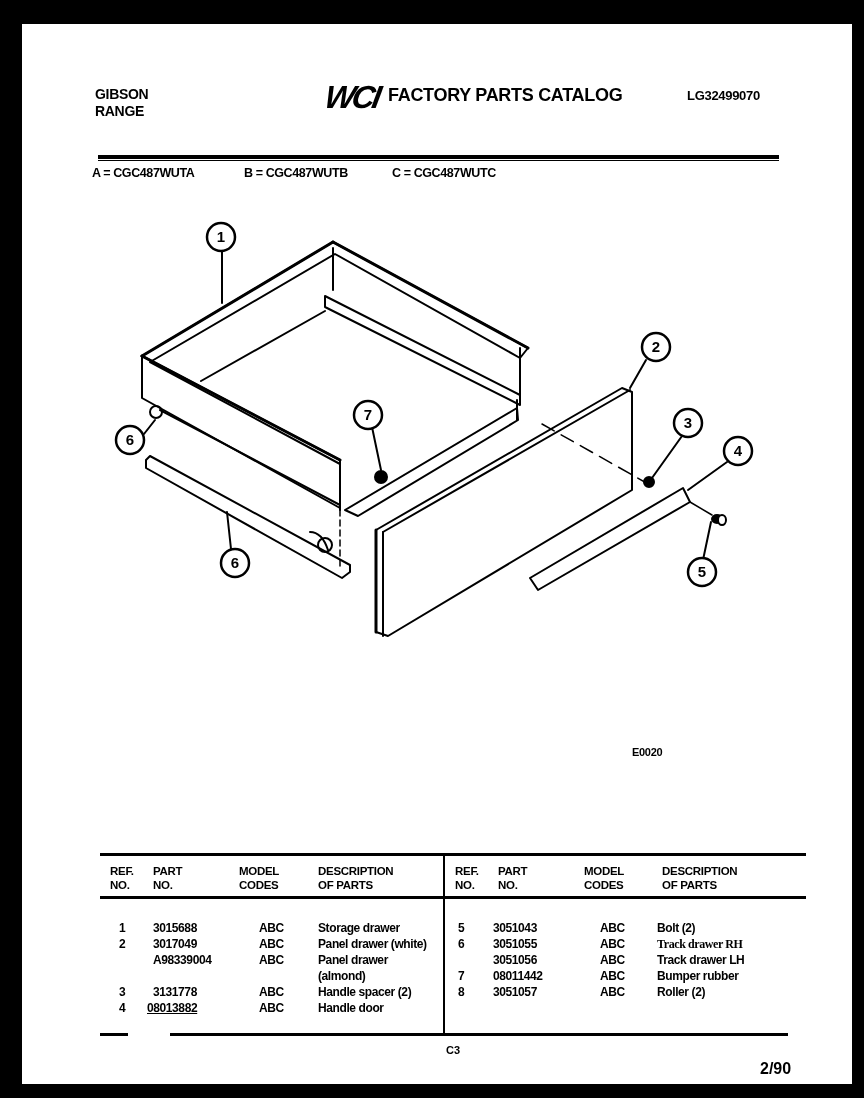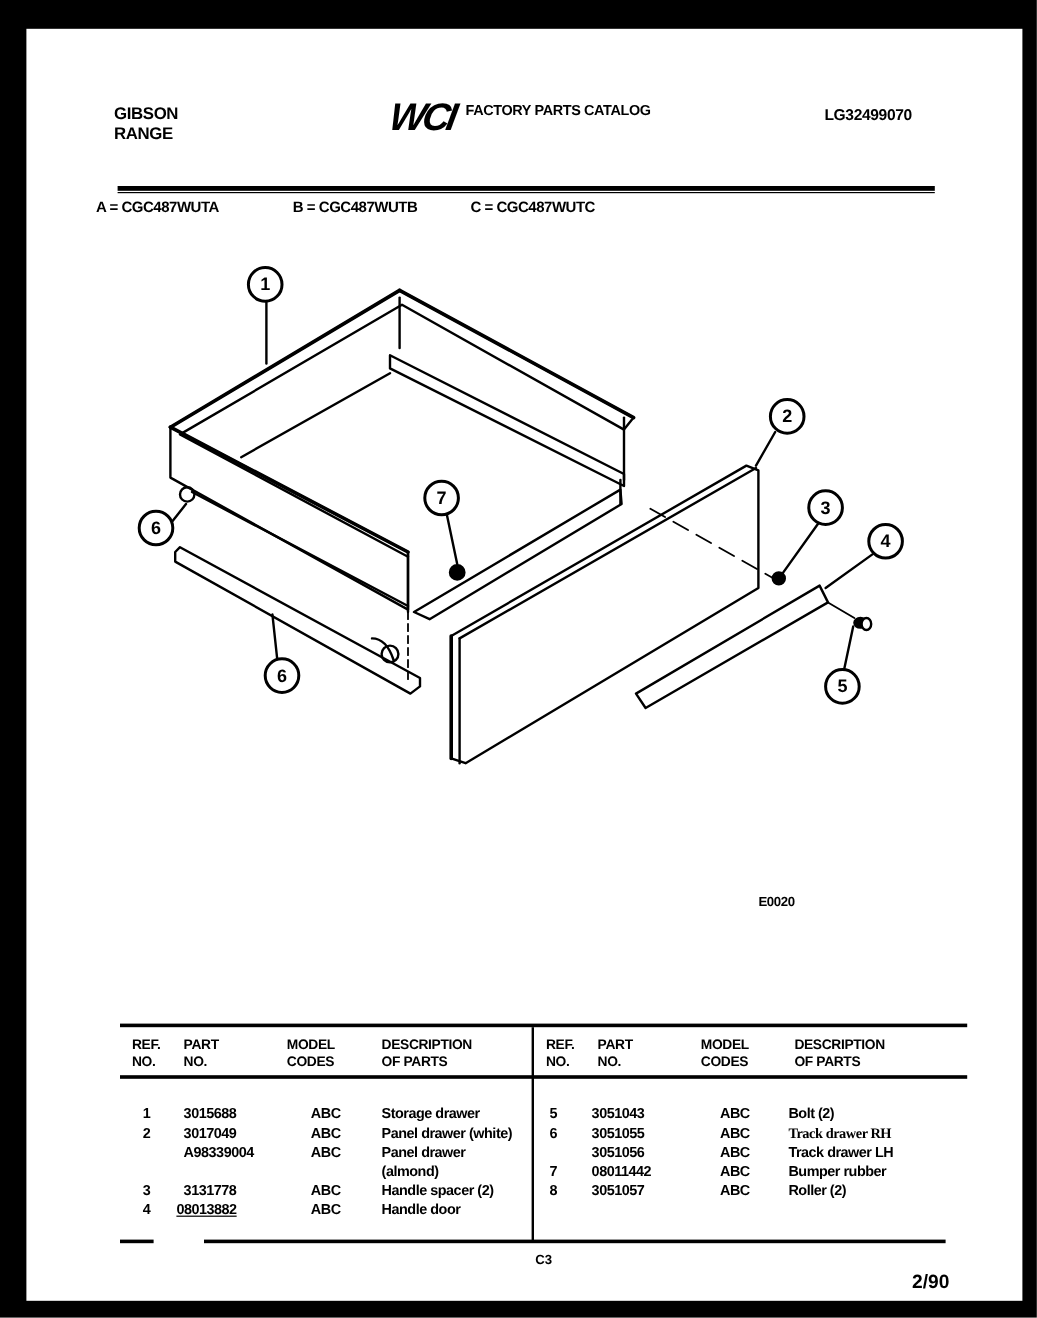--- a/index.html
+++ b/index.html
@@ -6,21 +6,21 @@
   body {
     width: 864px; height: 1098px; background: #000; position: relative; overflow: hidden;
     font-family: "Liberation Sans", sans-serif; color: #000;
   }
   .page {
     position: absolute; left: 22px; top: 24px; width: 830px; height: 1060px; background: #fff;
   }
   .abs { position: absolute; }
   .hdr-left { left: 73px; top: 62px; font-size: 14px; line-height: 17px; font-weight: bold; letter-spacing: -0.3px; }
   .logo { left: 303px; top: 55px; font-size: 32px; font-weight: bold; font-style: italic; letter-spacing: -3px; transform: skewX(-10deg); }
-  .catalog-title { left: 366px; top: 61px; font-size: 12px; font-weight: bold; letter-spacing: -0.3px; }
+  .catalog-title { left: 366px; top: 61px; font-size: 18px; font-weight: bold; letter-spacing: -0.3px; }
   .catalog-no { left: 665px; top: 64px; font-size: 13px; font-weight: bold; letter-spacing: -0.3px; }
   .rule-top { left: 76px; top: 131px; width: 681px; height: 4px; background: #000; }
   .rule-top2 { left: 76px; top: 136px; width: 681px; height: 1px; background: #000; }
   .models { top: 142px; font-size: 12.5px; font-weight: bold; letter-spacing: -0.4px; }
   .diagram { left: 0; top: 0; }
   .diagram-code { left: 610px; top: 722px; font-size: 11px; font-weight: bold; letter-spacing: -0.3px; }
   .table-rule { background: #000; }
   .th { font-size: 11.5px; font-weight: bold; line-height: 14px; letter-spacing: -0.3px; }
   .td { font-size: 12px; font-weight: bold; line-height: 16.5px; letter-spacing: -0.4px; white-space: nowrap; }
   .footer-page { left: 424px; top: 1020px; font-size: 11px; font-weight: bold; }
@@ -35,21 +35,21 @@
     <div>GIBSON</div>
     <div>RANGE</div>
   </div>
   <div class="abs logo">WCI</div>
   <div class="abs catalog-title">FACTORY PARTS CATALOG</div>
   <div class="abs catalog-no">LG32499070</div>
 
   <div class="abs rule-top"></div>
   <div class="abs rule-top2"></div>
 
-  <div class="abs models" style="left:58px;">A = CGC487WUTA</div>
+  <div class="abs models" style="left:70px;">A = CGC487WUTA</div>
   <div class="abs models" style="left:222px;">B = CGC487WUTB</div>
   <div class="abs models" style="left:370px;">C = CGC487WUTC</div>
 
   <svg class="abs diagram" width="830" height="760" viewBox="22 24 830 760" fill="none" stroke="#000" stroke-width="2" stroke-linejoin="round" stroke-linecap="round">
 
     <g>
       <polygon points="142,356 333,242 528,348 520,358 335,254 150,362" fill="#fff"></polygon>
       <line x1="142" y1="356" x2="333" y2="242" stroke-width="3"></line>
       <line x1="333" y1="242" x2="528" y2="348" stroke-width="3"></line>
       <line x1="333" y1="248" x2="333" y2="290"></line>

